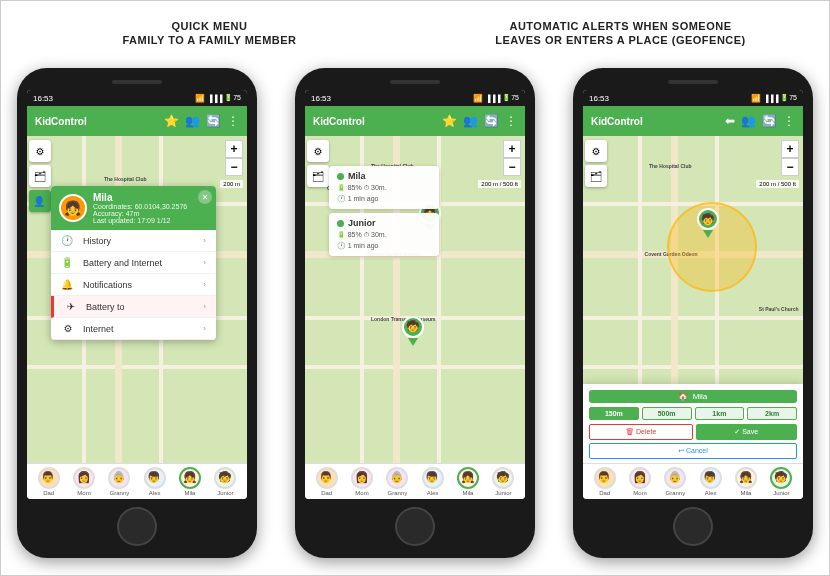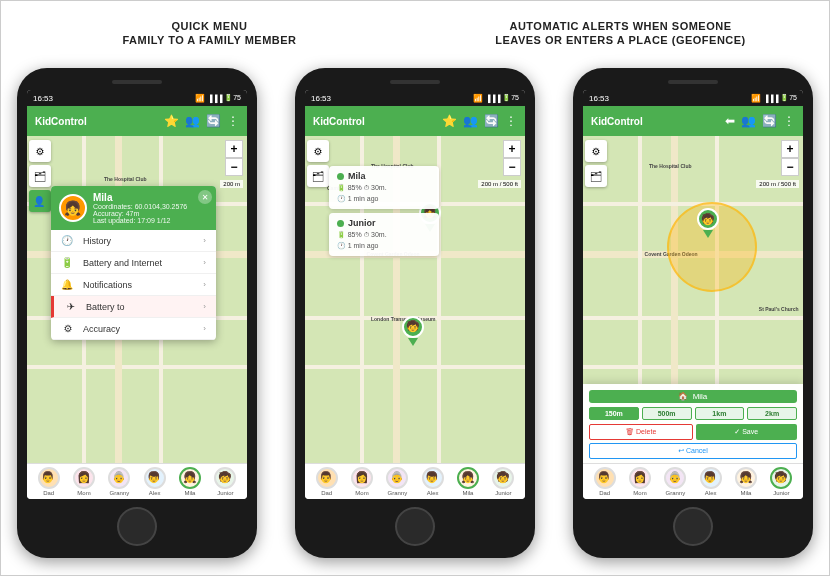--- a/index.html
+++ b/index.html
@@ -573,21 +573,21 @@
               <span>Notifications</span>
               <span class="menu-item-arrow">›</span>
             </div>
             <div class="menu-item active-item">
               <span class="menu-item-icon">✈</span>
               <span>Battery to</span>
               <span class="menu-item-arrow">›</span>
             </div>
             <div class="menu-item">
               <span class="menu-item-icon">⚙</span>
-              <span>Accuracy</span>
+              <span>Internet</span>
               <span class="menu-item-arrow">›</span>
             </div>
           </div>
         </div>
 
         <div class="bottom-avatars">
           <div class="bottom-avatar">
             <div class="bottom-avatar-circle" style="background:#ffe0b2;">👨</div>
             <span class="bottom-avatar-name">Dad</span>
           </div>

